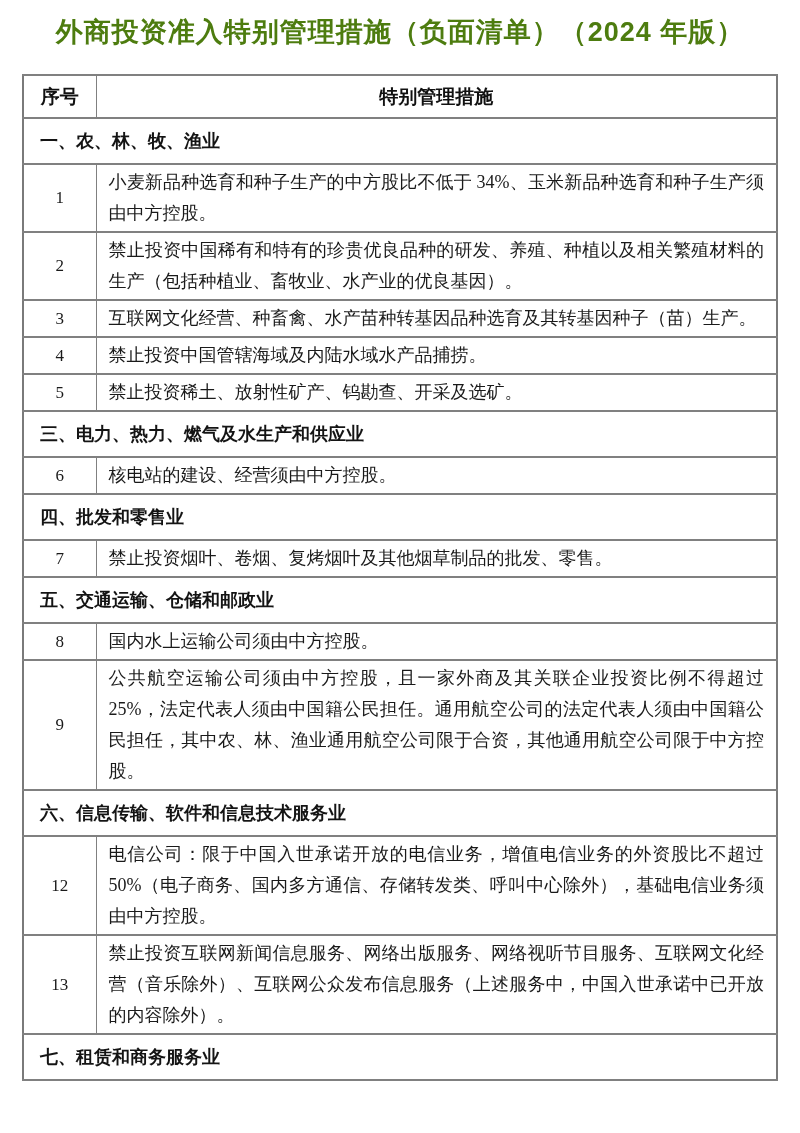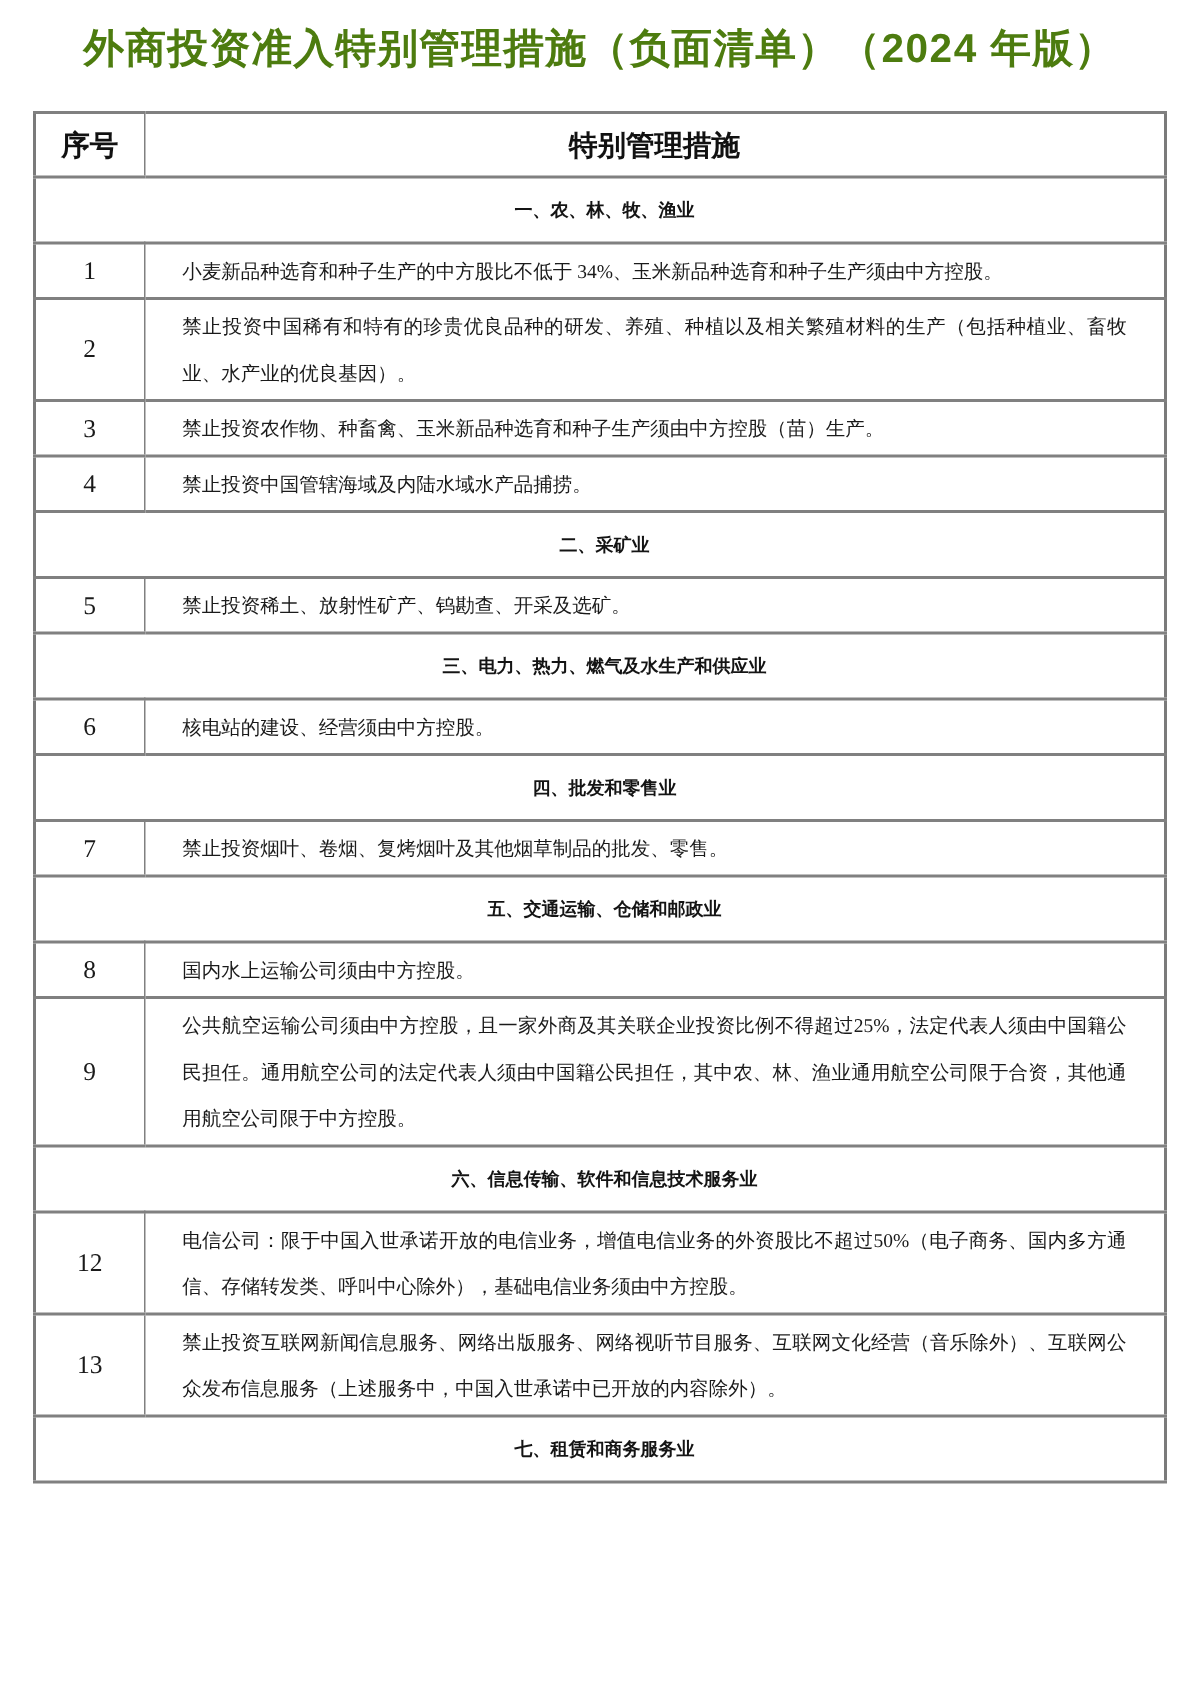--- a/index.html
+++ b/index.html
@@ -39,39 +39,39 @@
     font-family: "Liberation Sans", "DejaVu Sans", sans-serif;
     font-weight: bold;
     font-size: 19px;
     color: #111111;
     text-align: center;
     height: 43px;
     padding: 4px 16px;
   }
   tr.section-row td {
     font-weight: bold;
-    font-size: 12px;
+    font-size: 18px;
     color: #141414;
-    text-align: center;
+    text-align: left;
     padding: 10px 10px 10px 16px;
     height: 44px;
   }
   td.num-cell {
     text-align: center;
     font-size: 17px;
     color: #1a1a1a;
     padding: 2px 0;
   }
   td.measure-cell {
-    font-size: 13px;
+    font-size: 18px;
     line-height: 31px;
     color: #1a1a1a;
     text-align: justify;
     text-justify: inter-ideograph;
-    padding: 2px 25px;
+    padding: 2px 12px;
   }
 </style>
 </head>
 <body>
 
 <div class="page">
 
   <h1 class="doc-title">外商投资准入特别管理措施（负面清单）（2024 年版）</h1>
 
   <table class="nlist">
@@ -92,28 +92,25 @@
       <tr>
         <td class="num-cell">1</td>
         <td class="measure-cell">小麦新品种选育和种子生产的中方股比不低于 34%、玉米新品种选育和种子生产须由中方控股。</td>
       </tr>
       <tr>
         <td class="num-cell">2</td>
         <td class="measure-cell">禁止投资中国稀有和特有的珍贵优良品种的研发、养殖、种植以及相关繁殖材料的生产（包括种植业、畜牧业、水产业的优良基因）。</td>
       </tr>
       <tr>
         <td class="num-cell">3</td>
-        <td class="measure-cell">禁止投资农作物、种畜禽、玉米新品种选育和种子生产须由中方控股（苗）生产。</td>
+        <td class="measure-cell">互联网文化经营、种畜禽、水产苗种转基因品种选育及其转基因种子（苗）生产。</td>
       </tr>
       <tr>
         <td class="num-cell">4</td>
         <td class="measure-cell">禁止投资中国管辖海域及内陆水域水产品捕捞。</td>
-      </tr>
-      <tr class="section-row">
-        <td colspan="2">二、采矿业</td>
       </tr>
       <tr>
         <td class="num-cell">5</td>
         <td class="measure-cell">禁止投资稀土、放射性矿产、钨勘查、开采及选矿。</td>
       </tr>
       <tr class="section-row">
         <td colspan="2">三、电力、热力、燃气及水生产和供应业</td>
       </tr>
       <tr>
         <td class="num-cell">6</td>

